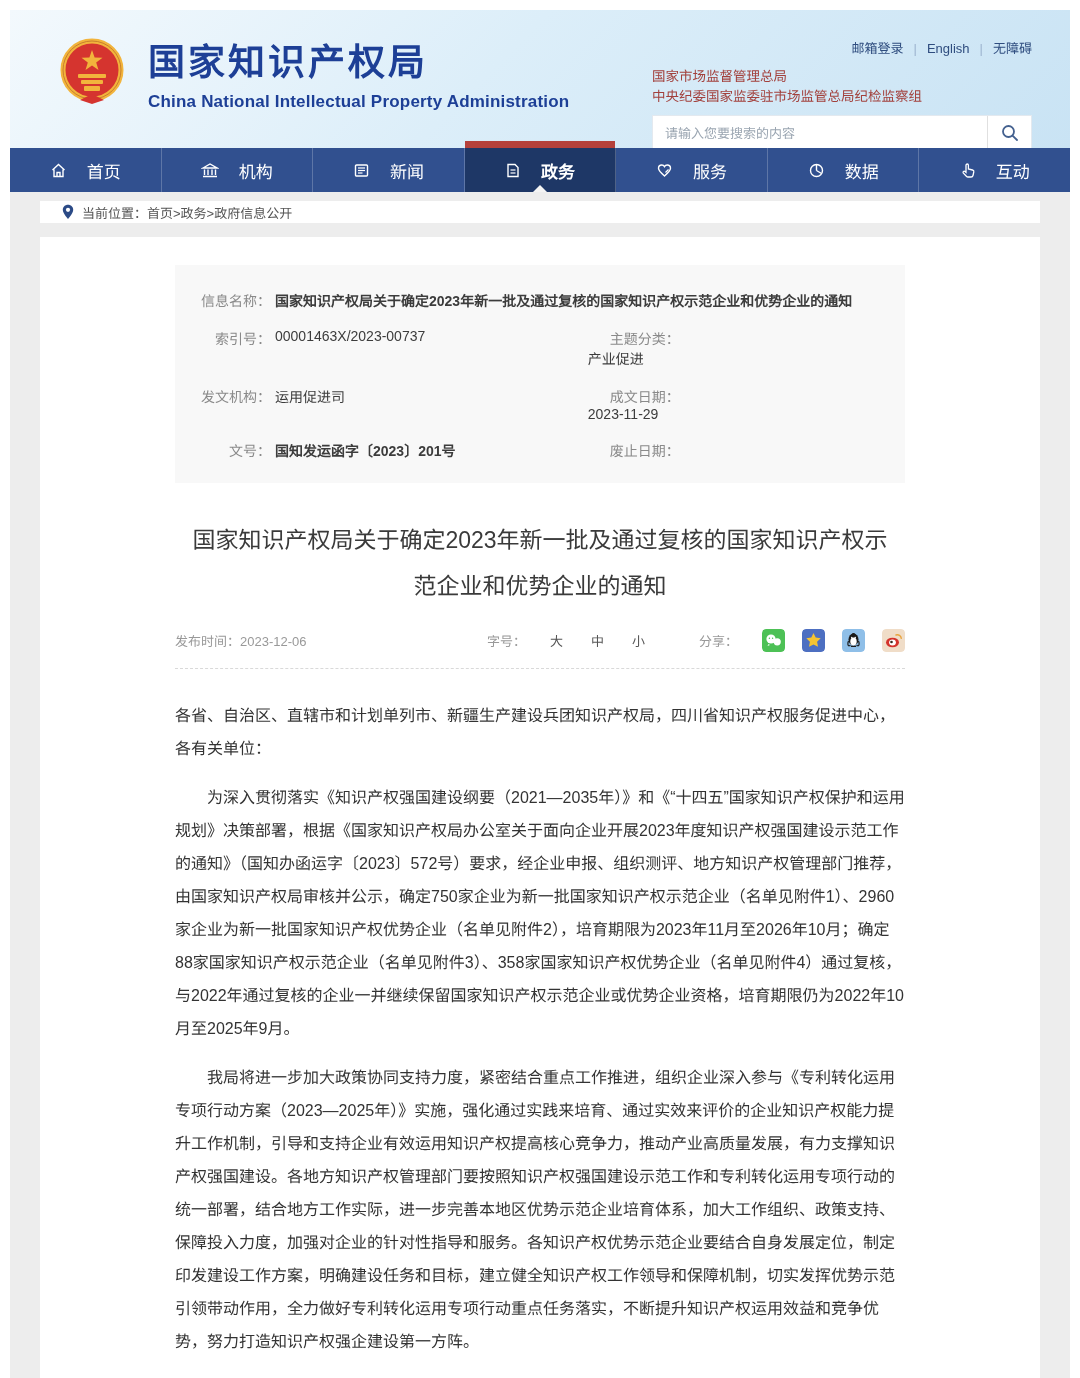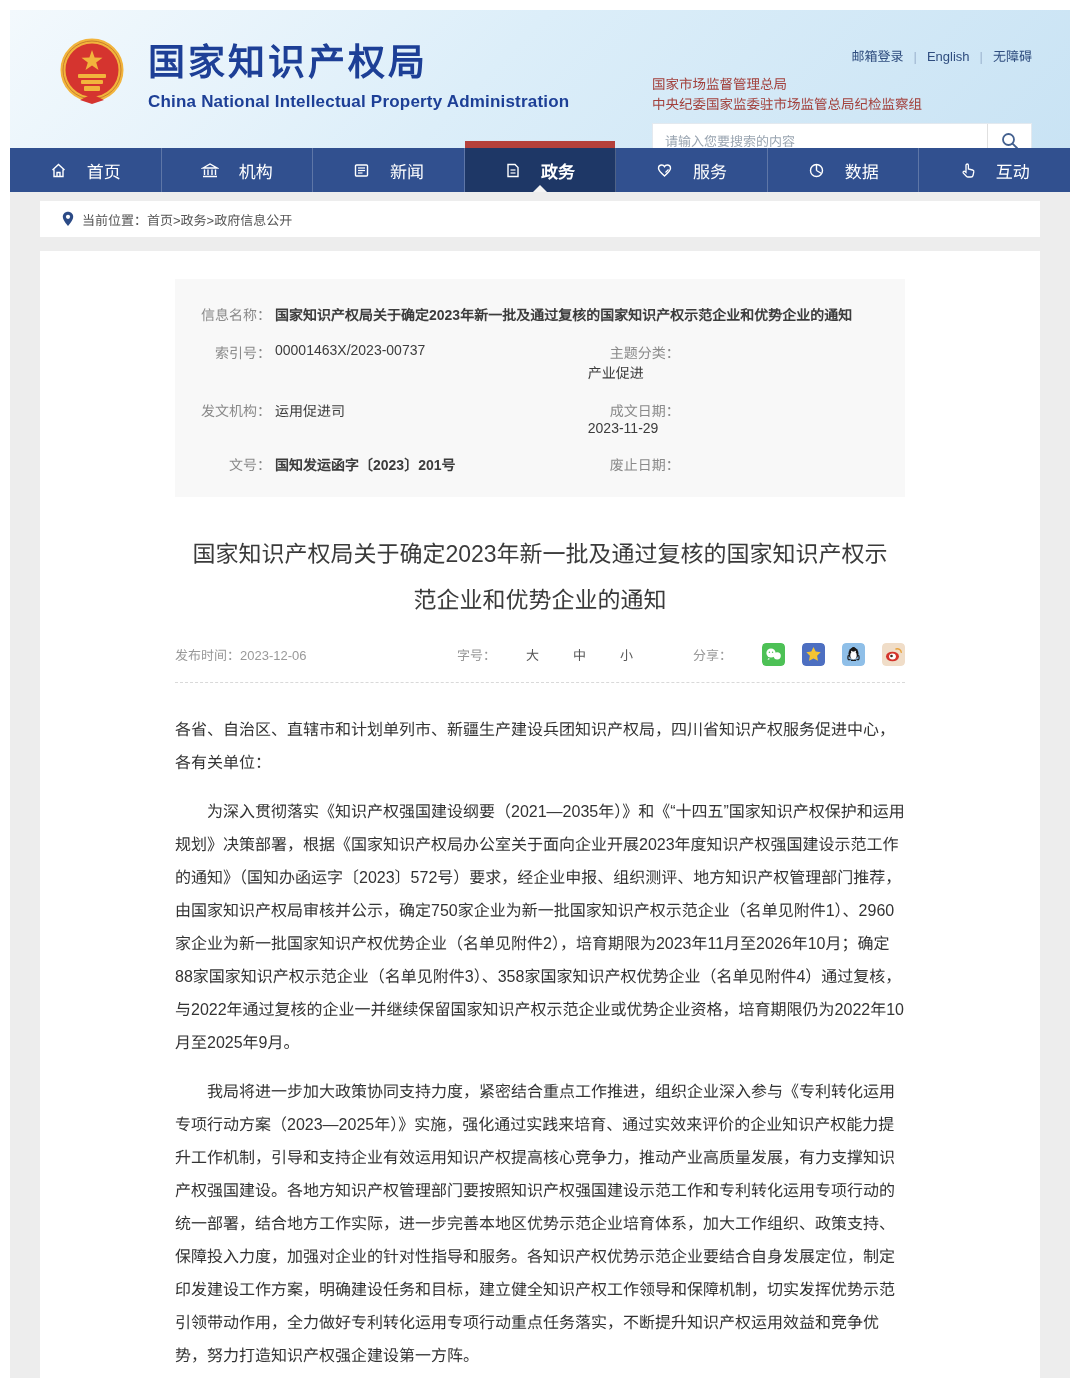--- a/index.html
+++ b/index.html
@@ -11,21 +11,21 @@
     height:138px; position:relative;
     background:linear-gradient(135deg,#f3f9fd 0%, #dceef9 45%, #c9e3f4 100%);
     overflow:visible;
     padding-left:36px;
   }
   .brand { position:absolute; left:48px; top:22px; display:flex; align-items:center; }
   .emblem { width:68px; height:68px; margin-right:22px; }
   .brand-text .cn { font-size:37px; font-weight:bold; color:#1d3f96; letter-spacing:3px; }
   .brand-text .en { font-size:17px; font-weight:bold; color:#1d3f96; margin-top:6px; letter-spacing:0.2px; }
 
-  .header-right { position:absolute; right:38px; top:28px; width:380px;margin-top:8px; }
+  .header-right { position:absolute; right:38px; top:28px; width:380px; }
   .top-links { text-align:right; font-size:13px; color:#2f4d7f; margin-bottom:10px; }
   .top-links a { color:#2f4d7f; text-decoration:none; }
   .top-links .sep { color:#9db4cf; margin:0 10px; }
   .gov-links { font-size:13.5px; color:#a2403c; line-height:20px; margin-bottom:8px; }
   .gov-links a { color:#a2403c; text-decoration:none; display:block; }
   .search-bar { display:flex; height:36px; background:#fff; border:1px solid #e3e9ef; }
   .search-bar input {
     flex:1; border:none; outline:none; padding:0 12px; font-size:13px; color:#333;
     font-family:"Liberation Sans", sans-serif;
   }
@@ -48,21 +48,21 @@
   }
   .nav-tab.active::after {
     content:""; position:absolute; bottom:0; left:50%; transform:translateX(-50%);
     border-left:7px solid transparent; border-right:7px solid transparent;
     border-bottom:7px solid #f4f4f4;
   }
 
   
   .crumb-wrap { padding:9px 30px 0 30px; }
   .breadcrumb {
-    background:#fff; height:36px; display:flex; align-items:center;
+    background:#fff; height:22px; display:flex; align-items:center;
     padding-left:22px; font-size:13px; color:#555;
   }
   .breadcrumb .pin { margin-right:8px; display:flex; }
   .breadcrumb a { color:#555; text-decoration:none; }
 
   
   .card { margin:14px 30px 0 30px; background:#fff; min-height:1115px; padding:28px 135px 40px 135px; }
 
   .info-table { background:#f8f8f8; padding:16px 0 14px 0; font-size:14px; }
   .info-row { display:flex; padding:9px 0; }
@@ -75,21 +75,21 @@
 
   .article-title {
     margin:34px auto 0 auto; width:716px; text-align:center;
     font-size:23px; line-height:46px; color:#3a3a3a; font-weight:400;
   }
 
   .meta-row {
     margin-top:20px; padding-bottom:16px; border-bottom:1px dashed #d9d9d9;
     display:flex; align-items:center; justify-content:space-between; font-size:13px; color:#999;
   }
-  .meta-right { display:flex; align-items:center; gap:26px; }
+  .meta-right { display:flex; align-items:center; gap:20px; }
   .fs-option { color:#555; cursor:pointer; margin:0 4px; }
   .share-label { margin-left:30px; }
   .share-icons { display:flex; gap:17px; margin-left:4px; }
   .share-icons .sicon { width:23px; height:23px; border-radius:4px; cursor:pointer; display:block; }
 
   .body-text { margin-top:30px; font-size:16px; line-height:33px; color:#333; }
   .body-text p { margin-bottom:16px; }
   .body-text p.indent { text-indent:2em; }
 </style>
 </head>

